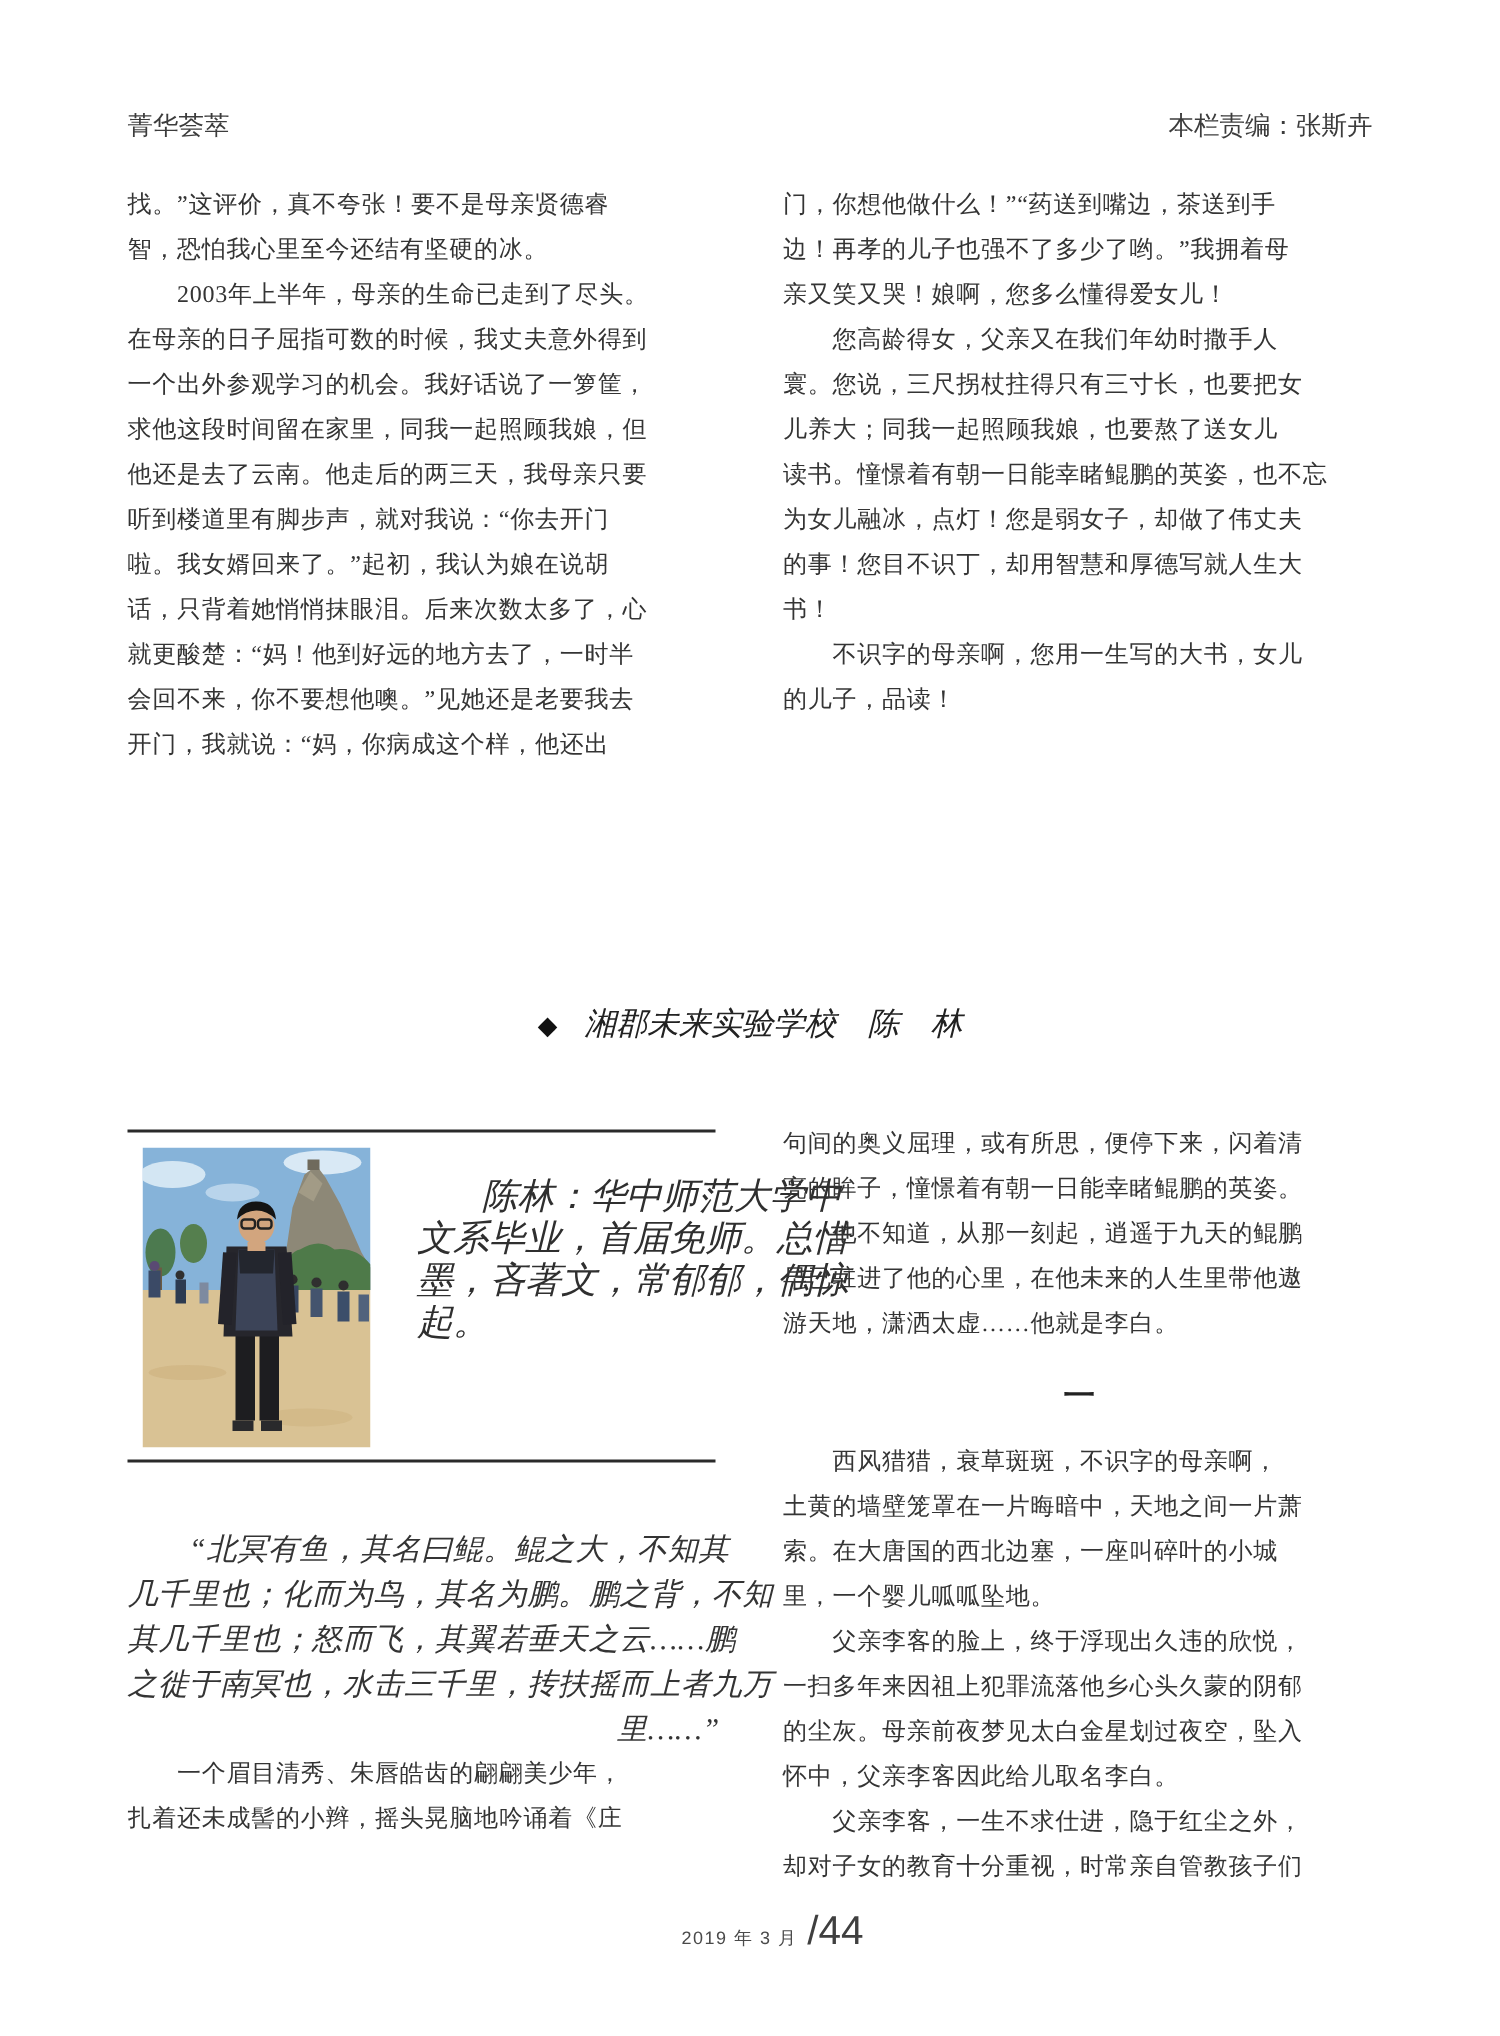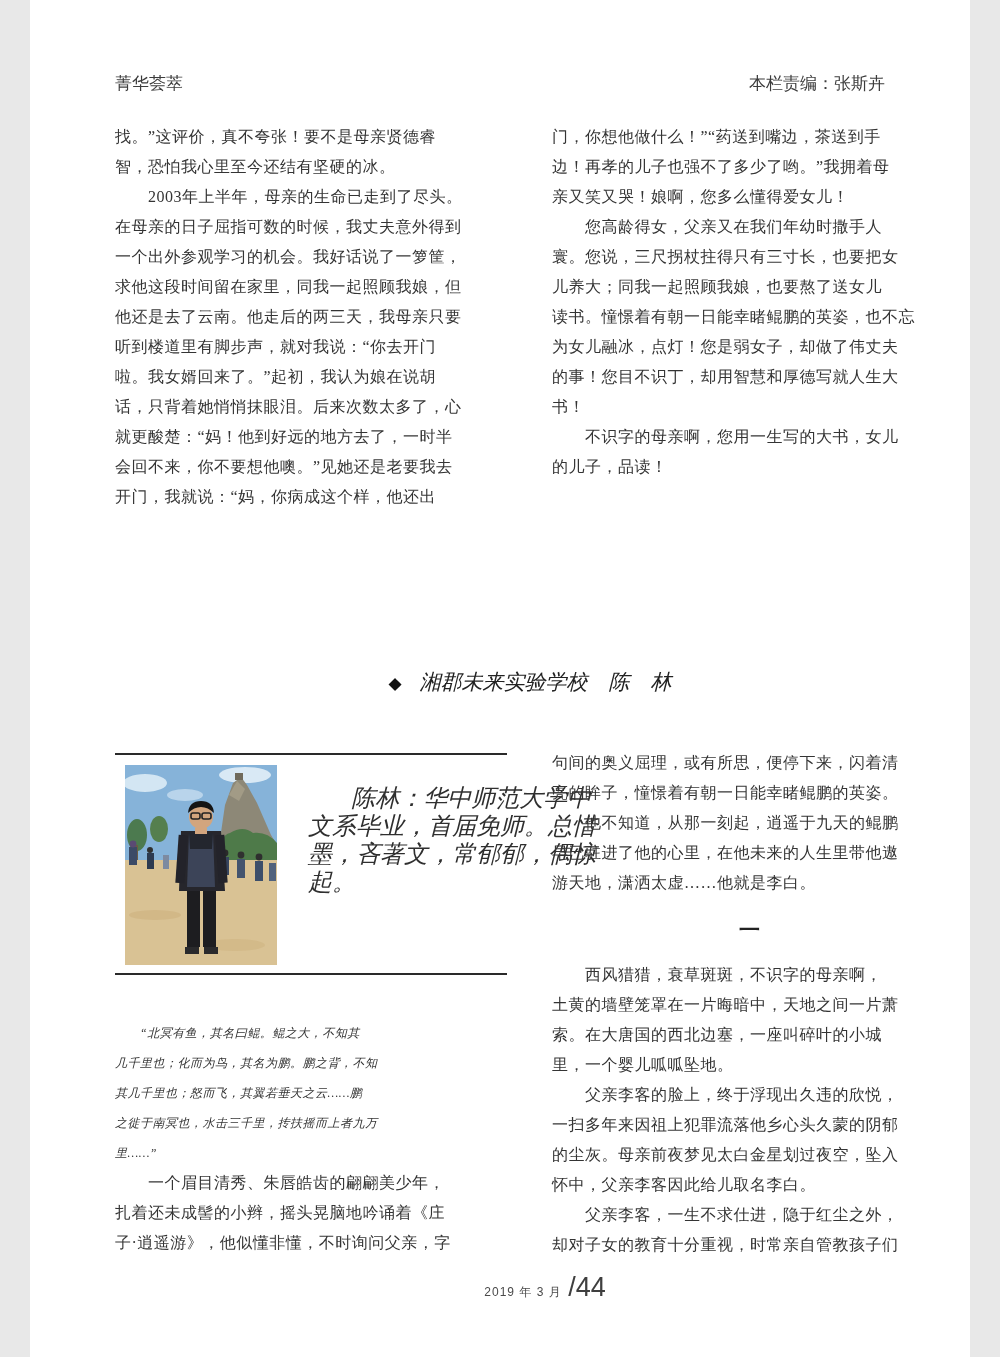--- a/index.html
+++ b/index.html
@@ -1,31 +1,30 @@
 <!DOCTYPE html>
 <html><head>
 <meta charset="utf-8">
 <style>
   html,body{margin:0;padding:0;background:#e8e8e8;}
   .page{
-    position:relative;width:912px;height:1357px;background:#ffffff;
+    position:relative;width:1000px;height:1357px;background:#ffffff;
     margin:0 auto;overflow:hidden;
     font-family:"Liberation Serif","DejaVu Serif",serif;
     color:#343434;
-    padding-left:28px;
   }
   
   .runhead{position:absolute;top:72px;left:85px;right:85px;height:24px;
     font-family:"Liberation Sans","DejaVu Sans",sans-serif;font-size:17px;color:#3c3c3c;}
   .runhead .lft{float:left;}
   .runhead .rgt{float:right;}
   
   .col{position:absolute;width:395px;font-size:16px;line-height:30px;letter-spacing:0.5px;}
   .col .ln{white-space:nowrap;}
-  .kai{font-style:italic;font-size:12px;}
+  .kai{font-style:italic;font-size:20px;text-align:right;}
   
   .title{position:absolute;top:594px;left:0;width:1000px;text-align:center;
     font-size:36px;font-weight:bold;letter-spacing:3px;}
   .byline{position:absolute;top:668px;left:0;width:1000px;text-align:center;
     font-size:21px;font-style:italic;color:#222;}
   .byline .diam{font-style:normal;font-size:17px;margin-right:18px;color:#111;}
   
   .rule{position:absolute;left:85px;width:392px;height:0;border-top:2px solid #2a2a2a;}
   .photo{position:absolute;left:95px;top:765px;width:152px;height:200px;}
   .bio{position:absolute;left:278px;top:784px;width:202px;
@@ -152,21 +151,20 @@
   <div class="col kai" style="top:1018px;left:85px;">
       <div class="ln">　　“北冥有鱼，其名曰鲲。鲲之大，不知其</div>
       <div class="ln">几千里也；化而为鸟，其名为鹏。鹏之背，不知</div>
       <div class="ln">其几千里也；怒而飞，其翼若垂天之云……鹏</div>
       <div class="ln">之徙于南冥也，水击三千里，抟扶摇而上者九万</div>
       <div class="ln">里……”</div>
     </div>
   <div class="col" style="top:1168px;left:85px;">
       <div class="ln">　　一个眉目清秀、朱唇皓齿的翩翩美少年，</div>
       <div class="ln">扎着还未成髻的小辫，摇头晃脑地吟诵着《庄</div>
-      <div class="ln">子·逍遥游》，他似懂非懂，不时询问父亲，字</div>
     </div>
 
   <div class="col" style="top:748px;left:522px;">
       <div class="ln">句间的奥义屈理，或有所思，便停下来，闪着清</div>
       <div class="ln">亮的眸子，憧憬着有朝一日能幸睹鲲鹏的英姿。</div>
       <div class="ln">　　他不知道，从那一刻起，逍遥于九天的鲲鹏</div>
       <div class="ln">早已驻进了他的心里，在他未来的人生里带他遨</div>
       <div class="ln">游天地，潇洒太虚……他就是李白。</div>
     </div>
   <div class="marker">一</div>

